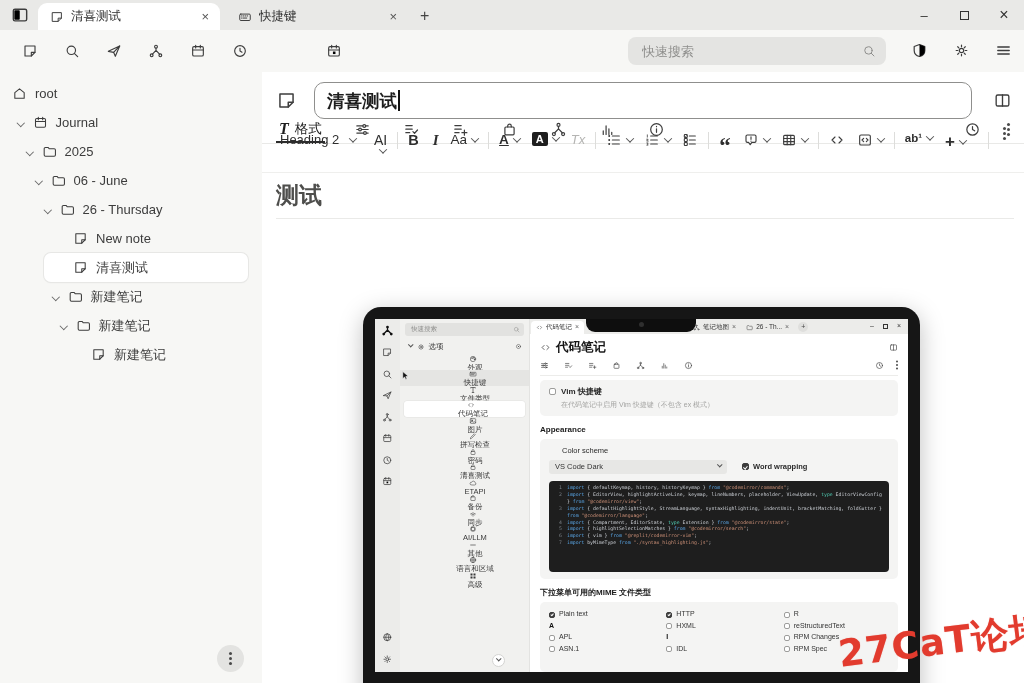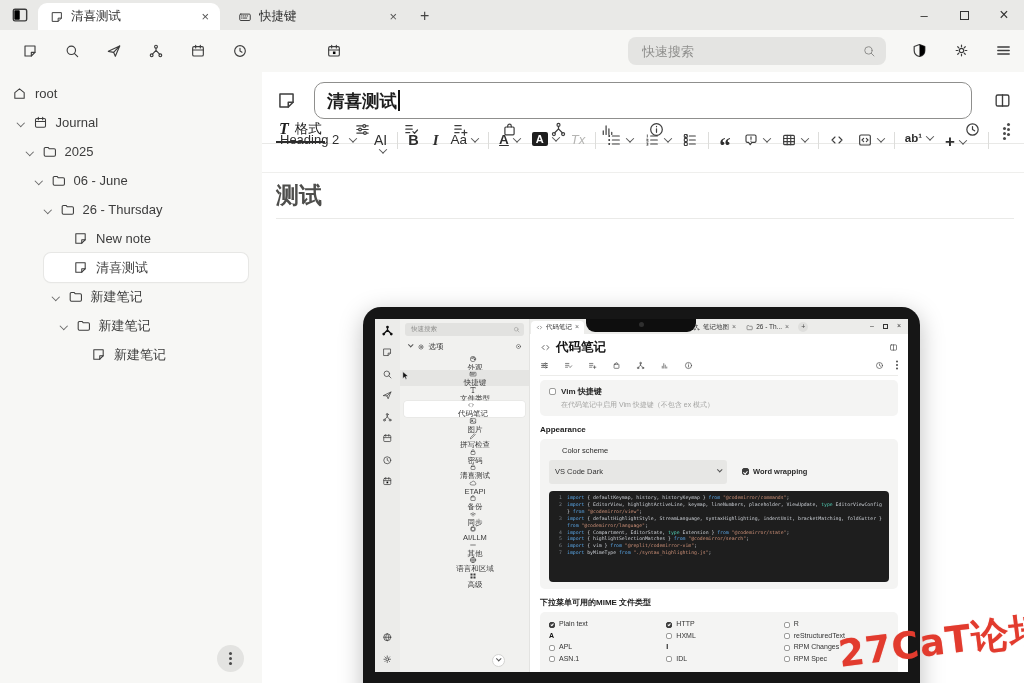--- a/index.html
+++ b/index.html
@@ -121,21 +121,21 @@
   .ltitle .li.r{width:9px;height:9px;}
   .lribbon{margin-top:5px;display:flex;align-items:center;gap:15px;border-bottom:1px solid #ececea;padding-bottom:5px;}
   .lribbon .li{width:9px;height:9px;}
   .lribbon .rr{margin-left:auto;display:flex;gap:12px;align-items:center;}
   .lsec{margin-top:9px;font-size:8px;font-weight:bold;color:#1c1c1c;}
   .lcard{margin-top:4px;background:#f4f4f3;border-radius:5px;padding:7px 9px;}
   .vrow{display:flex;align-items:center;gap:5px;font-size:8px;font-weight:bold;color:#2a2a2a;}
   .vdesc{font-size:7px;color:#a3a3a1;margin-top:4px;padding-left:12px;}
   .cslbl{font-size:7.5px;color:#2a2a2a;margin-left:13px;}
   .csrow{display:flex;align-items:center;margin-top:4px;}
-  .csel{width:178px;height:24px;background:#e7e7e5;border-radius:3px;display:flex;align-items:center;justify-content:space-between;padding:0 6px;font-size:7.5px;color:#333;}
+  .csel{width:178px;height:14px;background:#e7e7e5;border-radius:3px;display:flex;align-items:center;justify-content:space-between;padding:0 6px;font-size:7.5px;color:#333;}
   .wwrap{display:flex;align-items:center;gap:4px;margin-left:15px;font-size:7.5px;font-weight:bold;color:#2a2a2a;}
   .codeblk{margin-top:7px;background:#1e1e1e;border-radius:4px;padding:4px 6px 4px 4px;height:91px;overflow:hidden;font-family:"DejaVu Sans Mono","Liberation Mono",monospace;font-size:4.8px;color:#c9cdd3;}
   .cline{display:flex;}
   .cline .ln{width:9px;flex:none;color:#7b8087;text-align:right;margin-right:5px;}
   .cline .lc{flex:1;white-space:pre-wrap;word-break:break-all;line-height:1.45;}
   .kw{color:#5aa7e8;} .str{color:#ce9178;} .ty{color:#4ec9b0;}
   .mimegrid{display:grid;grid-template-columns:1fr 1fr 1fr;column-gap:12px;align-items:start;}
   .mrow{display:flex;align-items:center;gap:4px;font-size:7px;color:#333;height:11.5px;}
   .mhead{font-size:7px;font-weight:bold;color:#111;height:11.5px;display:flex;align-items:center;}
 

